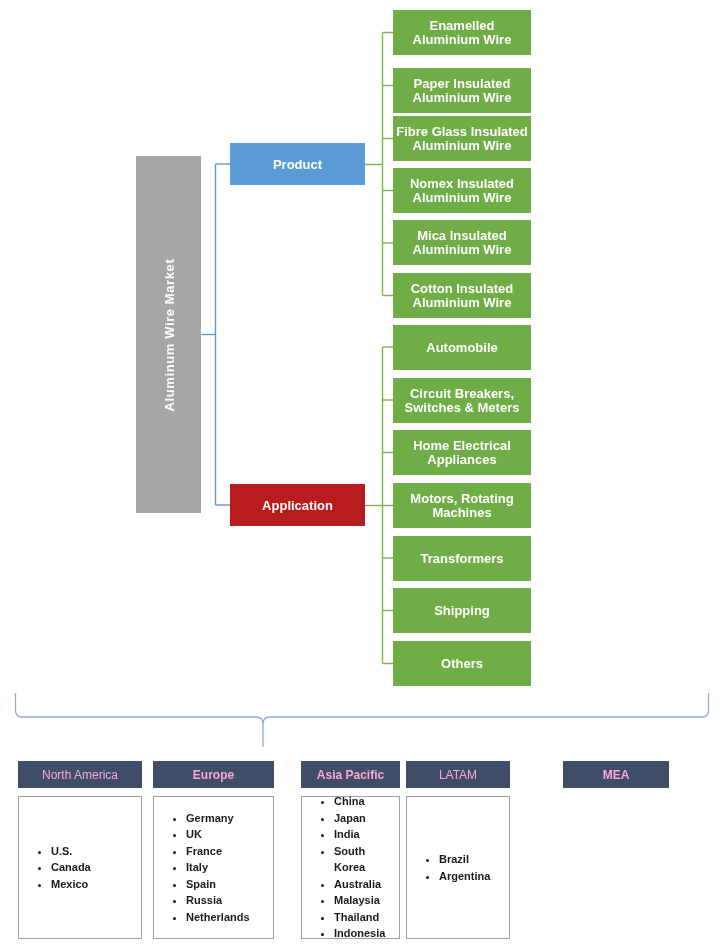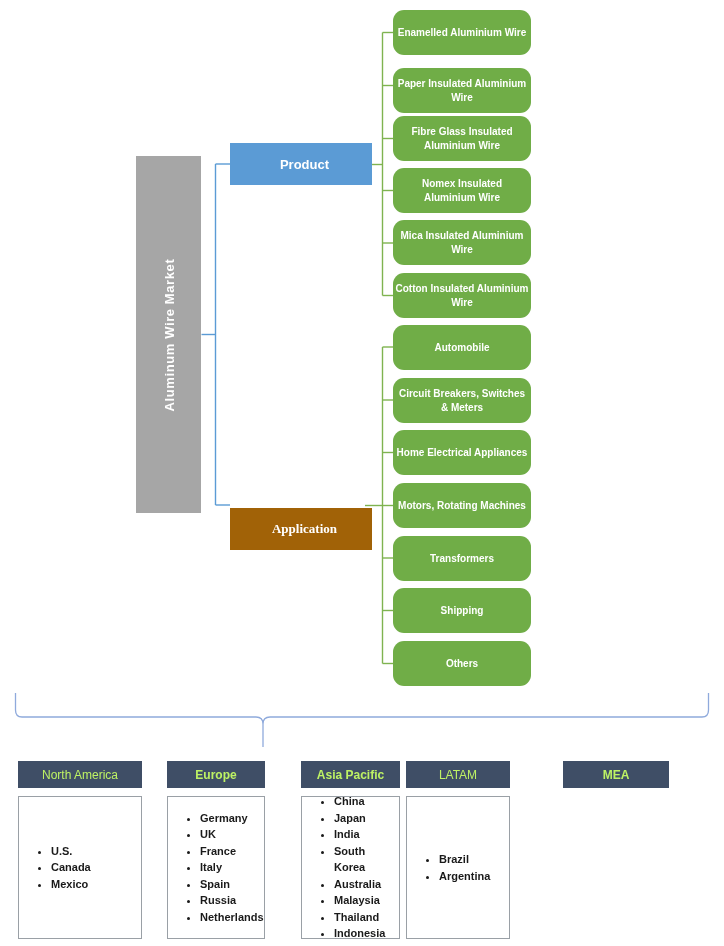--- a/index.html
+++ b/index.html
@@ -48,63 +48,61 @@
     position: absolute;
     left: 230px;
     width: 135px;
     height: 42px;
     display: flex;
     align-items: center;
     justify-content: center;
     color: #ffffff;
     font-size: 13px;
     font-weight: bold;
-    padding-left: 7px;
   }
   .lvl1.product { top: 143px; background: #5b9bd5; }
-  .lvl1.application { top: 508px; background: #a16207; font-family: Liberation Serif, serif; }
+  .lvl1.application { top: 484px; background: #b91c1c; }
 
   
   .leaf {
     position: absolute;
     left: 393px;
     width: 138px;
     height: 45px;
     background: #70ad47;
     display: flex;
     align-items: center;
     justify-content: center;
     text-align: center;
     color: #ffffff;
-    font-size: 10px;
+    font-size: 13px;
     font-weight: bold;
     line-height: 14px;
     padding: 0 2px;
     box-sizing: border-box;
-    border-radius: 11px;
   }
 
   
   #connectors {
     position: absolute;
     left: 0; top: 0;
     width: 724px;
     height: 946px;
     pointer-events: none;
   }
 
   
   .region {
     position: absolute;
     top: 761px;
   }
   .region-header {
     height: 27px;
     background: #3f4e66;
-    color: #bef264;
+    color: #f9a8d4;
     display: flex;
     align-items: center;
     justify-content: center;
     font-size: 12px;
   }
   .region-header.bold { font-weight: bold; }
   .region-body {
     margin-top: 8px;
     height: 143px;
     border: 1px solid #9aa0a6;
@@ -229,21 +227,21 @@
     </div>
     <div class="region-body">
       <ul>
         <li>U.S.</li>
         <li>Canada</li>
         <li>Mexico</li>
       </ul>
     </div>
   </div>
 
-  <div class="region" style="left:167px; width:98px">
+  <div class="region" style="left:153px; width:121px">
     <div class="region-header bold">
       <span>Europe</span>
     </div>
     <div class="region-body">
       <ul>
         <li>Germany</li>
         <li>UK</li>
         <li>France</li>
         <li>Italy</li>
         <li>Spain</li>

